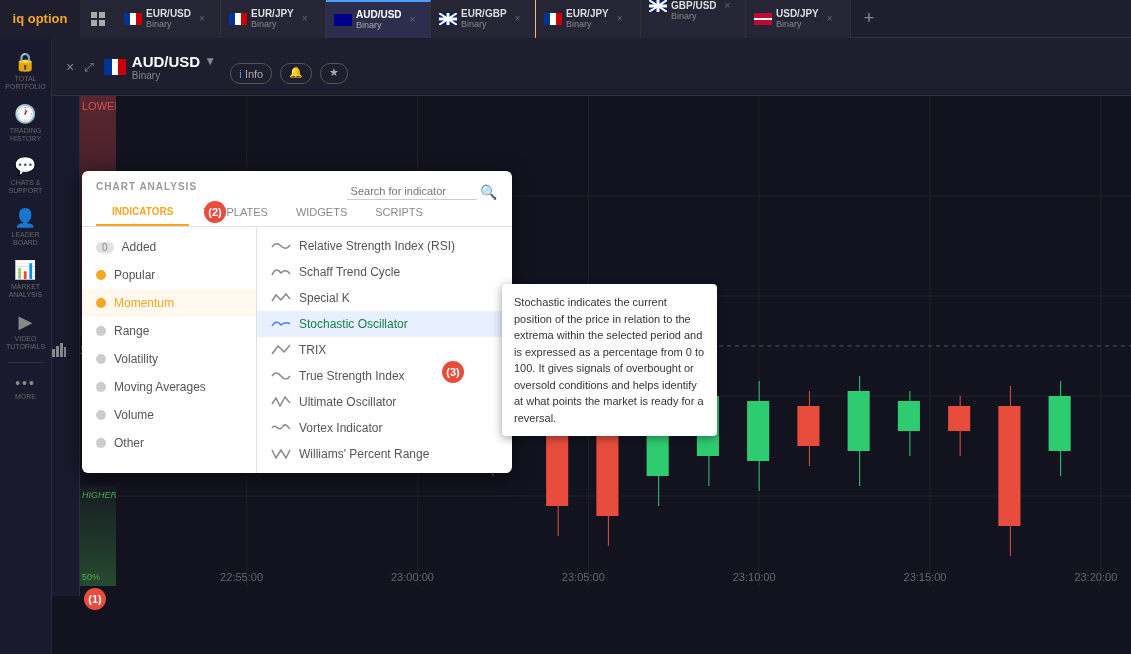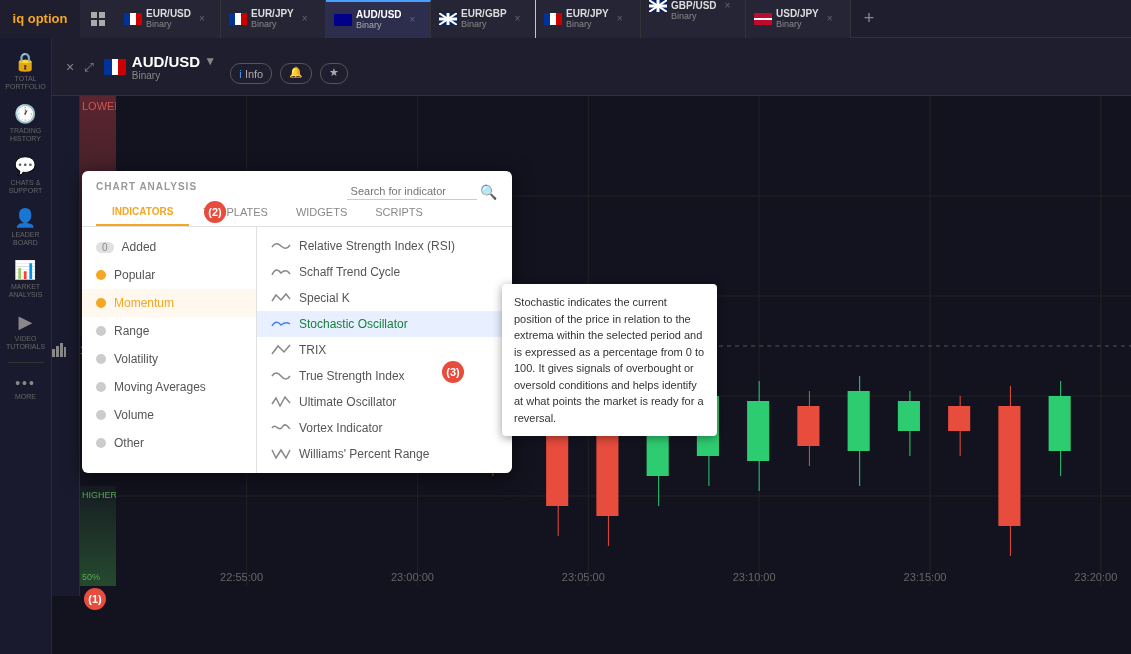--- a/index.html
+++ b/index.html
@@ -214,21 +214,21 @@
       <div style="width:22px;height:22px;display:flex;align-items:center;justify-content:center;cursor:pointer;color:#666;">✏</div>
       <div style="width:22px;height:22px;display:flex;align-items:center;justify-content:center;cursor:pointer;color:#4a9eff;background:#1a3a5e;border:1px solid #4a9eff;border-radius:3px;">〜</div>
       <div style="font-size:10px;color:#fff;cursor:pointer;padding:2px 4px;border-radius:3px;background:#2a5298;">15m</div>
     </div>
 
     <div style="position:absolute;left:28px;top:0;width:36px;height:240px;background:linear-gradient(to bottom,rgba(255,80,80,0.3),rgba(255,80,80,0.05));display:flex;flex-direction:column;justify-content:space-between;padding:4px 2px;">
       <span style="font-size:11px;color:#cc5555;writing-mode:horizontal-tb;">LOWER</span>
       <span style="font-size:9px;color:#cc5555;">50%</span>
     </div>
     <div style="position:absolute;left:28px;top:390px;width:36px;height:100px;background:linear-gradient(to bottom,rgba(80,200,80,0.05),rgba(80,200,80,0.3));display:flex;flex-direction:column;justify-content:space-between;padding:4px 2px;">
-      <span style="font-size:9px;color:#55aa55;">HIGHER</span>
+      <span style="font-size:9px;color:#55aa55;font-style:italic;">HIGHER</span>
       <span style="font-size:9px;color:#55aa55;">50%</span>
     </div>
 
     <div style="position:absolute;left:64px;top:0;right:0;height:500px;background:#131320;">
       <svg width="100%" height="490" viewBox="0 0 1010 490" preserveAspectRatio="none">
 
         <line x1="0" y1="100" x2="1010" y2="100" stroke="#222" stroke-width="1"></line>
         <line x1="0" y1="200" x2="1010" y2="200" stroke="#222" stroke-width="1"></line>
         <line x1="0" y1="300" x2="1010" y2="300" stroke="#222" stroke-width="1"></line>
         <line x1="0" y1="400" x2="1010" y2="400" stroke="#222" stroke-width="1"></line>

